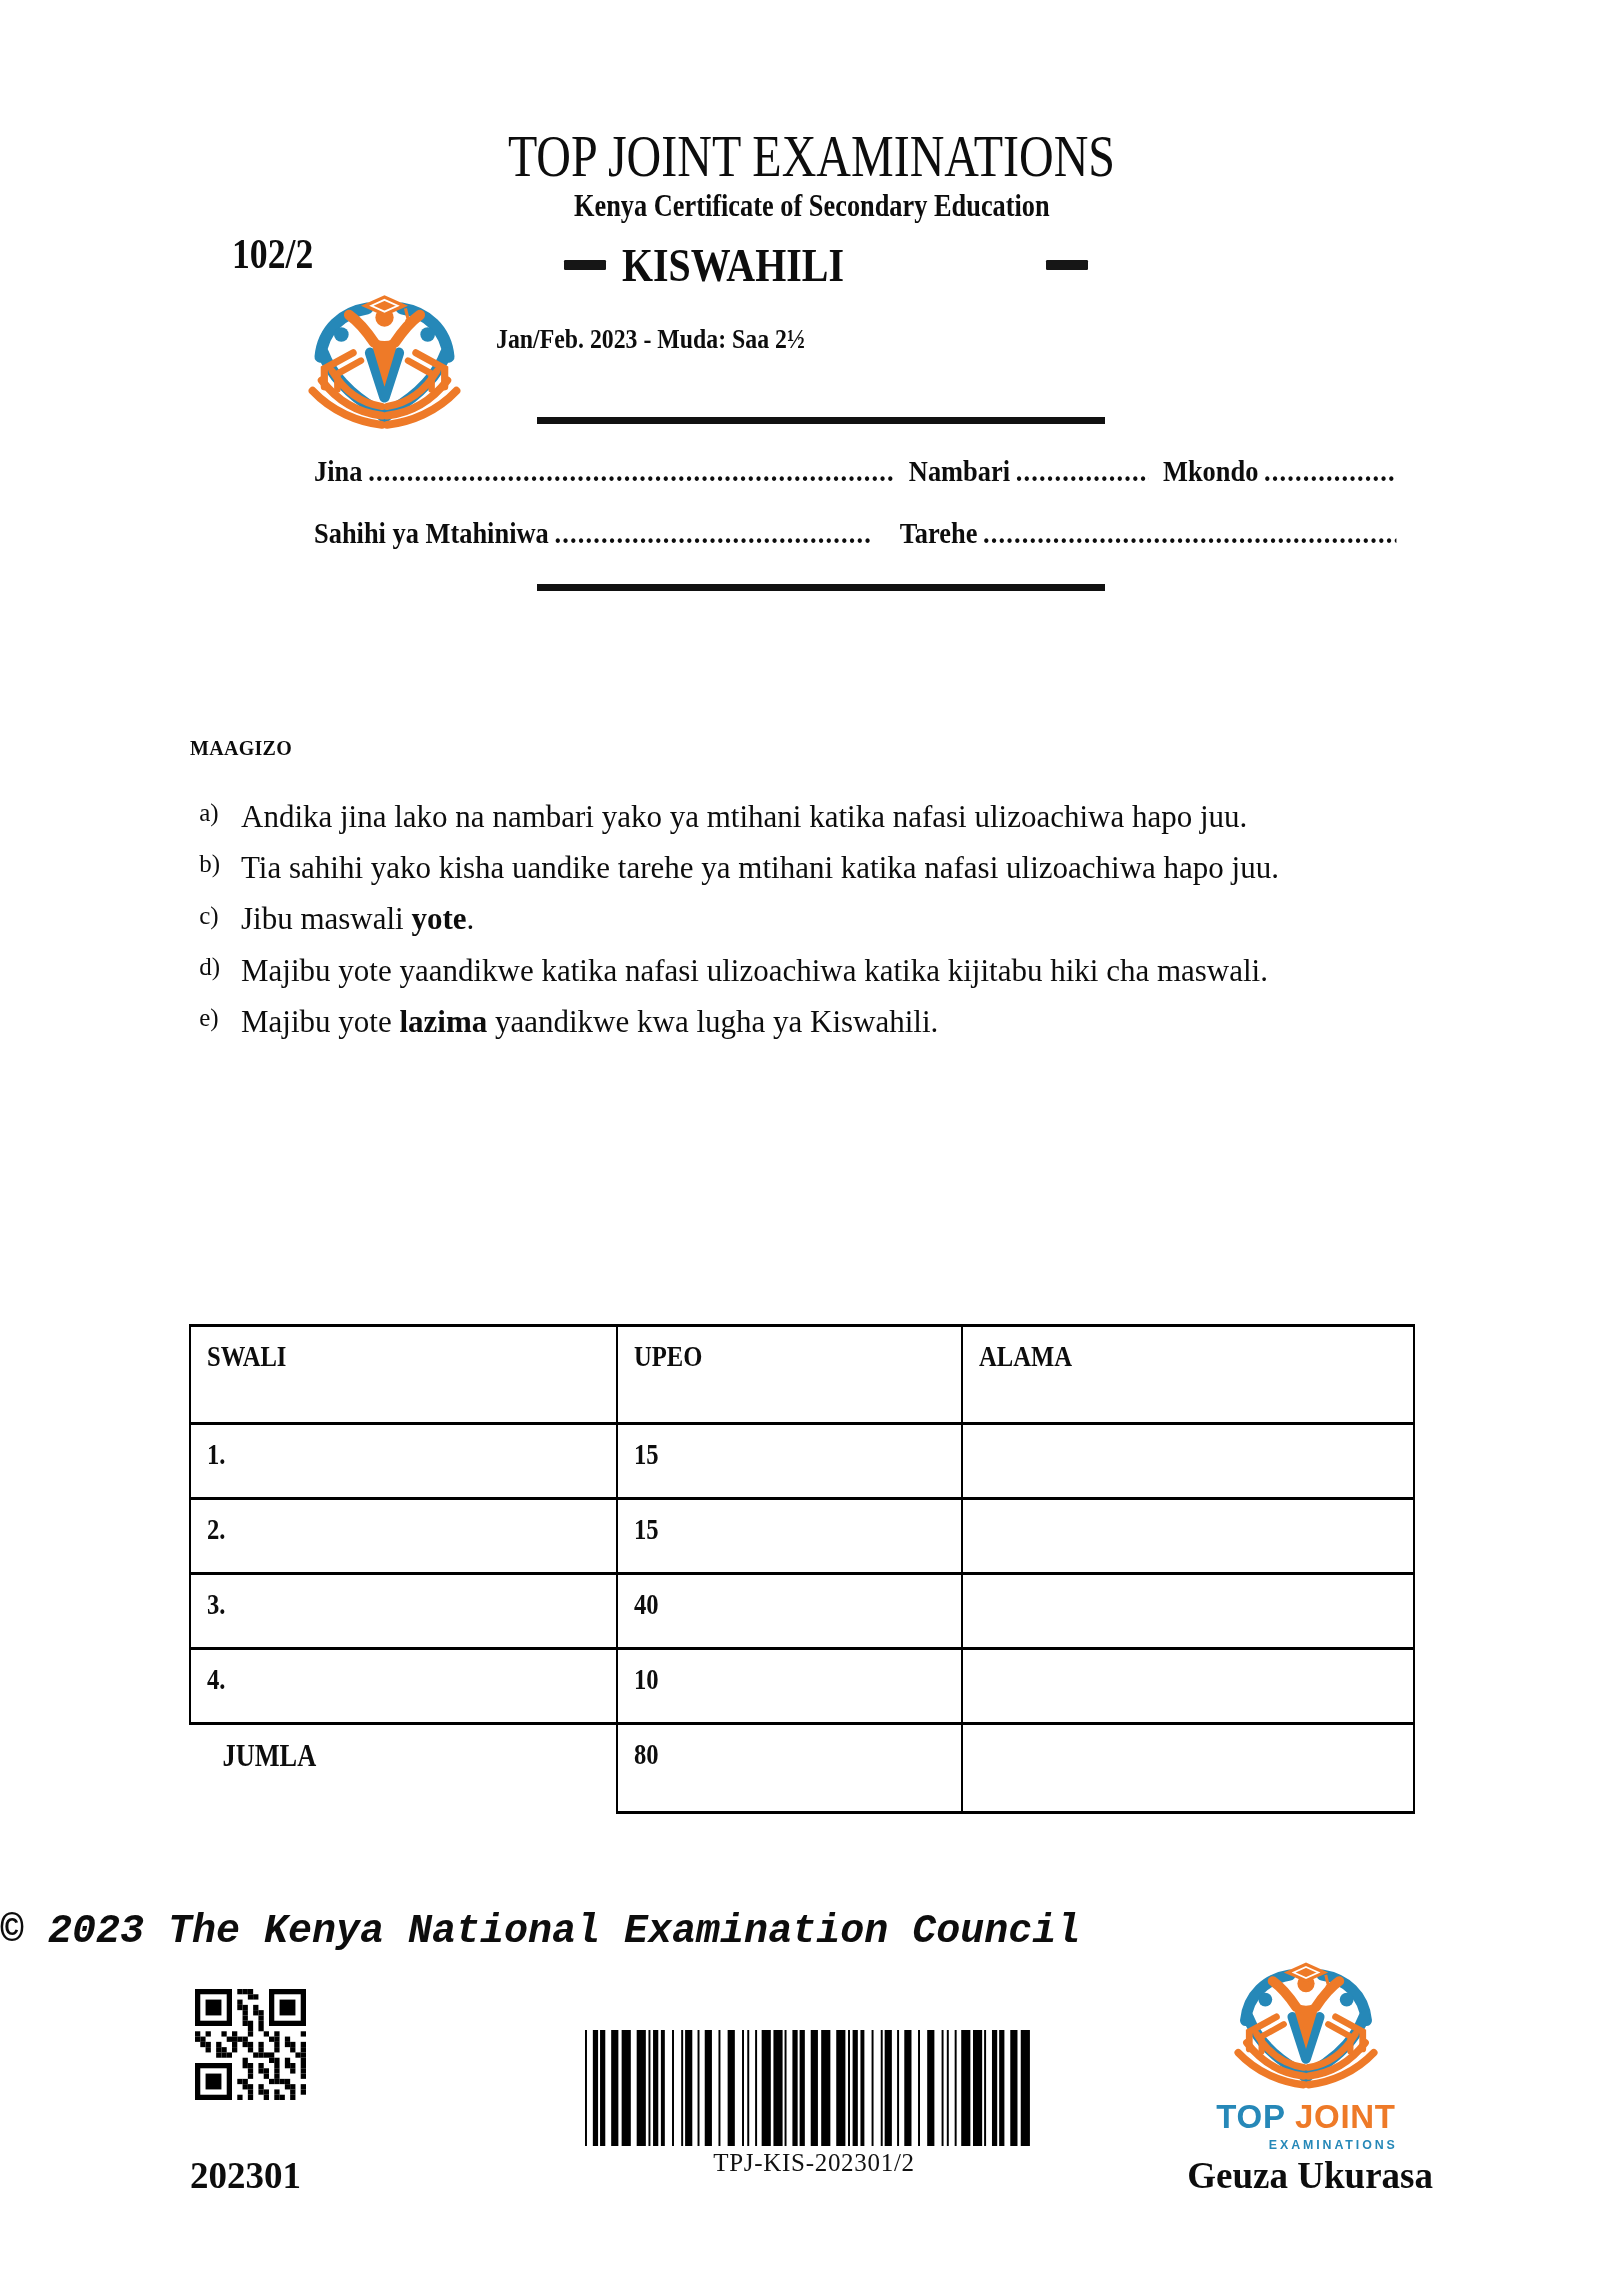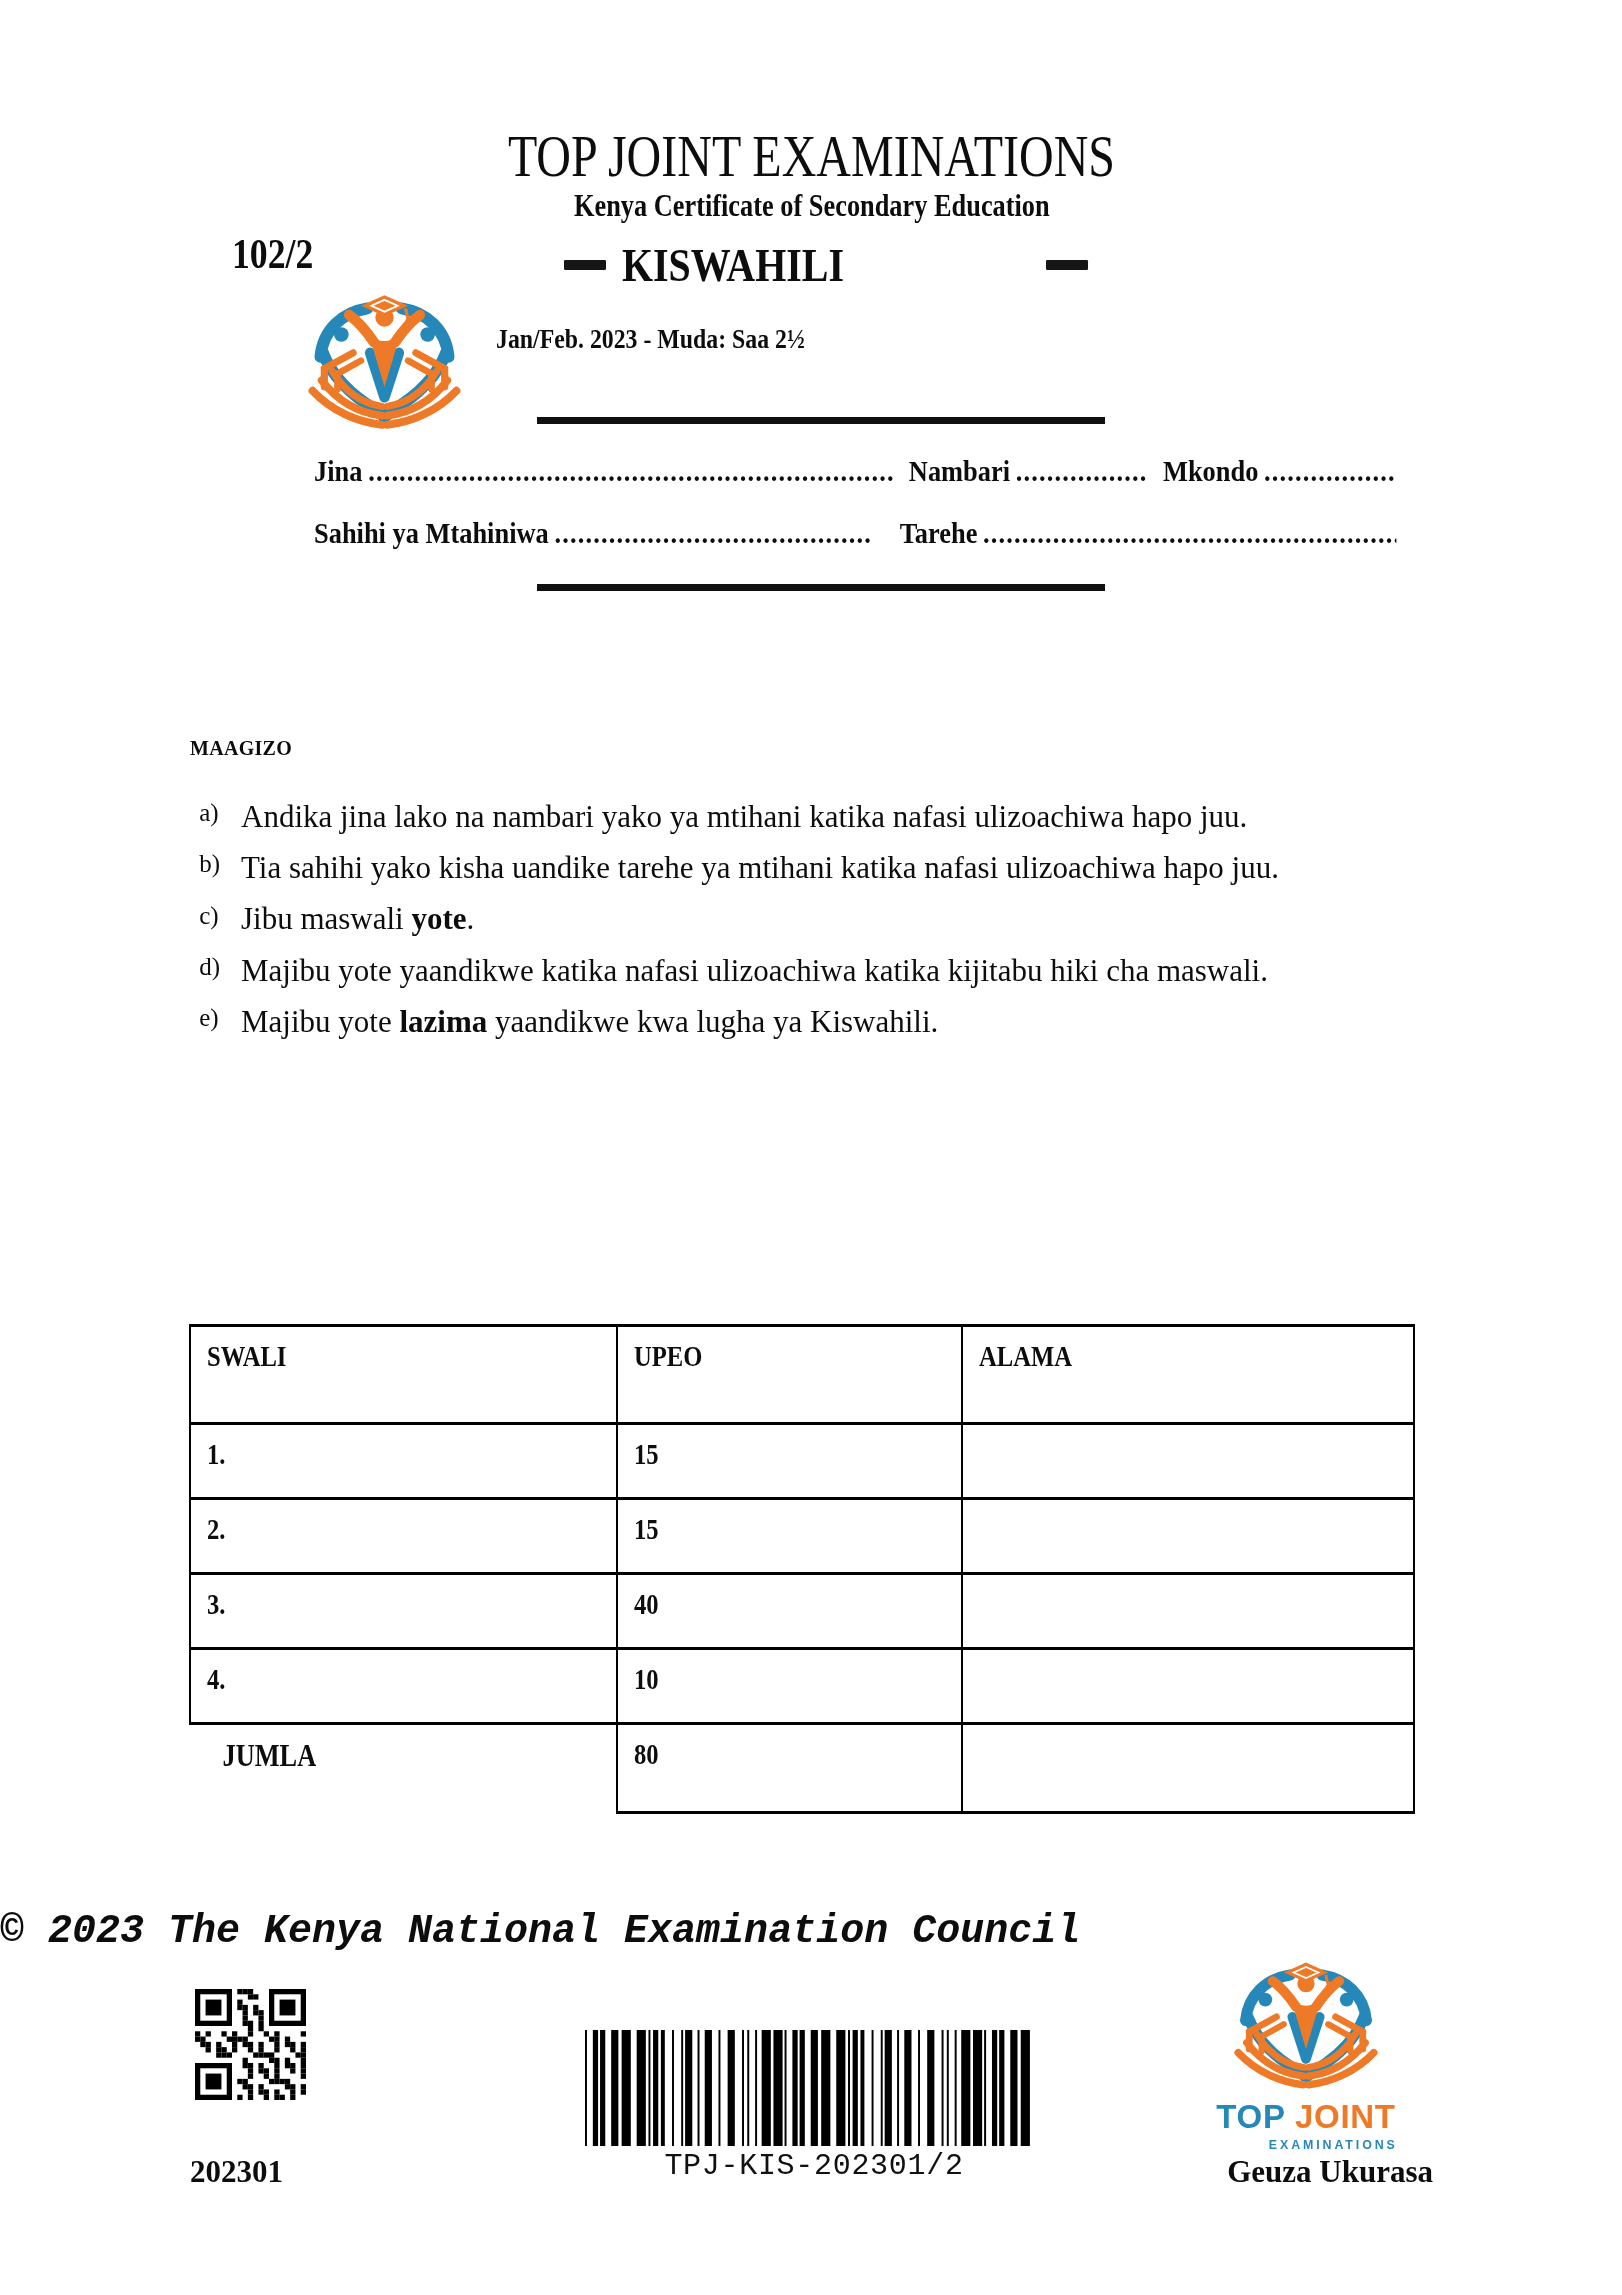--- a/index.html
+++ b/index.html
@@ -74,31 +74,31 @@
   .jumla-cell{border-left:none !important;border-bottom:none !important;
     text-align:right;vertical-align:middle;padding-right:22px;}
   .jumla-cell .sqr{display:inline-block;transform:scaleX(0.85);transform-origin:100% 50%;font-size:31px;font-weight:700;}
   
   .copyright{position:absolute;top:1909px;left:0;width:1623px;text-align:left;
     font-size:40px;font-weight:700;font-style:italic;font-family:Liberation Mono, monospace;}
   
   .qr{position:absolute;left:195px;top:1989px;width:111px;height:111px;}
   .barcode-wrap{position:absolute;left:581px;top:2030px;width:466px;text-align:center;}
   .barcode-svg{width:458px;height:116px;display:block;margin:0 auto;}
-  .barcode-label{font-family:Liberation Mono, monospace;font-size:30px;color:#111;margin-top:2.6px;letter-spacing:0.7px;}
+  .barcode-label{font-family:Liberation Serif, serif;font-size:25px;color:#111;margin-top:2.6px;letter-spacing:0.7px;}
   .logo-block{position:absolute;left:1196px;top:1960px;width:220px;text-align:center;}
   .logo-block .emblem-bottom{width:148px;height:131px;display:block;margin:0 auto;}
   .logo-wordmark{font-family:"Liberation Sans",sans-serif;font-size:33px;font-weight:700;
     letter-spacing:0.7px;margin-top:7px;white-space:nowrap;}
   .logo-word-top{color:var(--blue);}
   .logo-word-joint{color:var(--orange);}
   .logo-sub{font-family:"Liberation Sans",sans-serif;font-size:12.4px;font-weight:700;
     color:var(--blue);letter-spacing:2.9px;text-align:right;padding-right:18.3px;margin-top:2px;}
   .bottom-line{position:absolute;left:190px;top:2154px;width:1243px;display:flex;
-    justify-content:space-between;font-size:31px;font-weight:700;}
+    justify-content:space-between;font-size:37px;font-weight:700;}
   .svg-defs{position:absolute;width:0;height:0;overflow:hidden;}
 </style>
 </head>
 <body>
 
 <svg class="svg-defs" xmlns="http://www.w3.org/2000/svg">
   <symbol id="emblem" viewBox="0 0 120 106">
     <g fill="none" stroke="var(--blue)" stroke-linecap="round">
       <path d="M47 12 C 28 15 13 28 11 49" stroke-width="9"></path>
       <path d="M73 12 C 92 15 107 28 109 49" stroke-width="9"></path>

